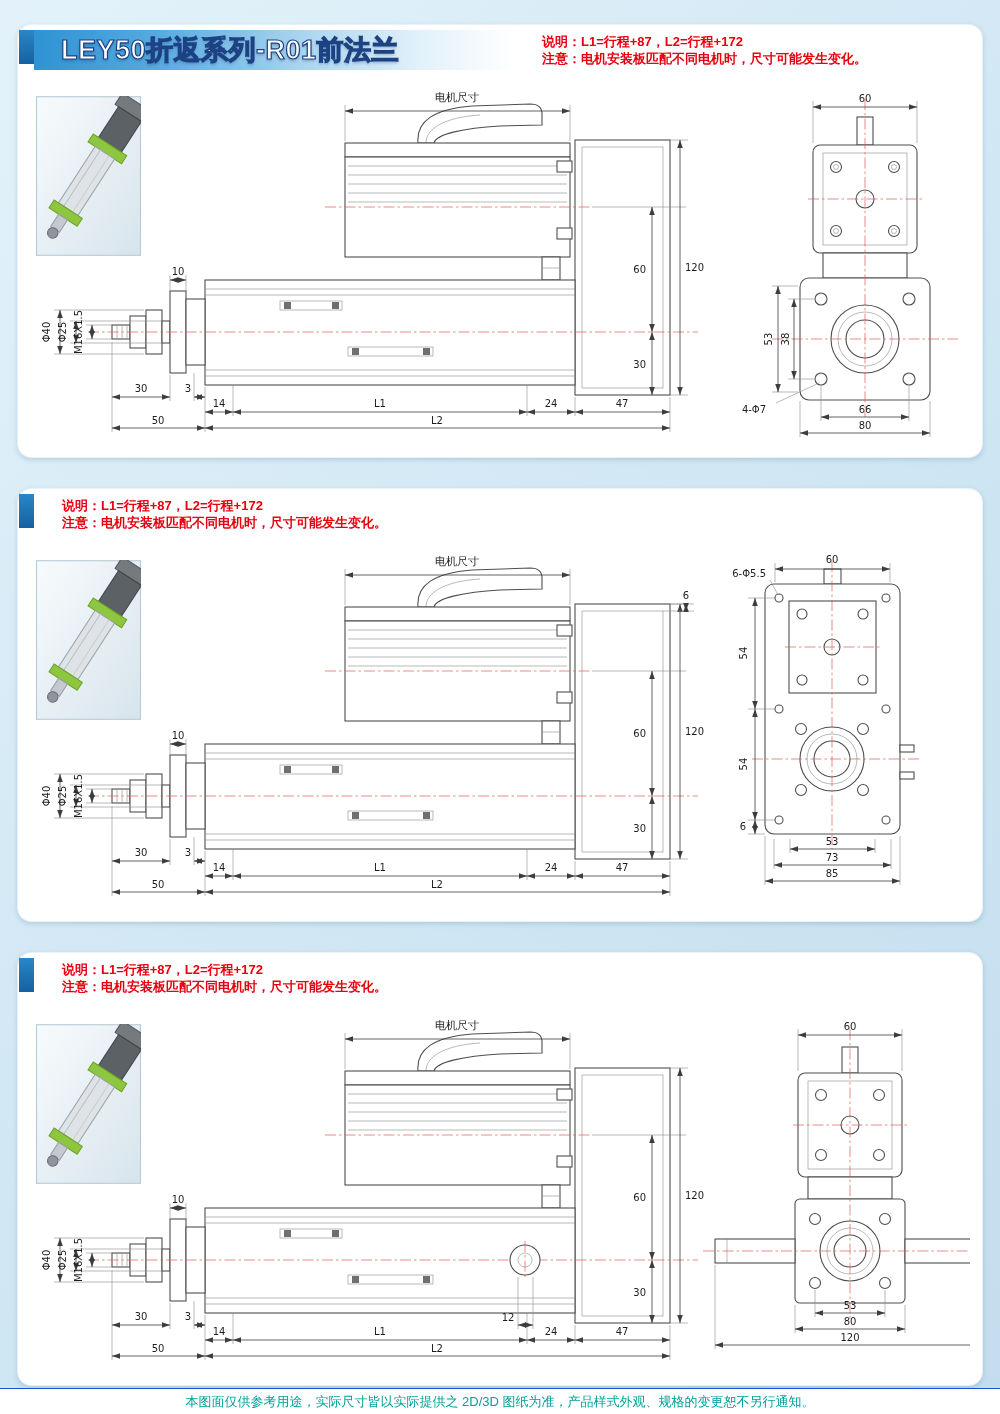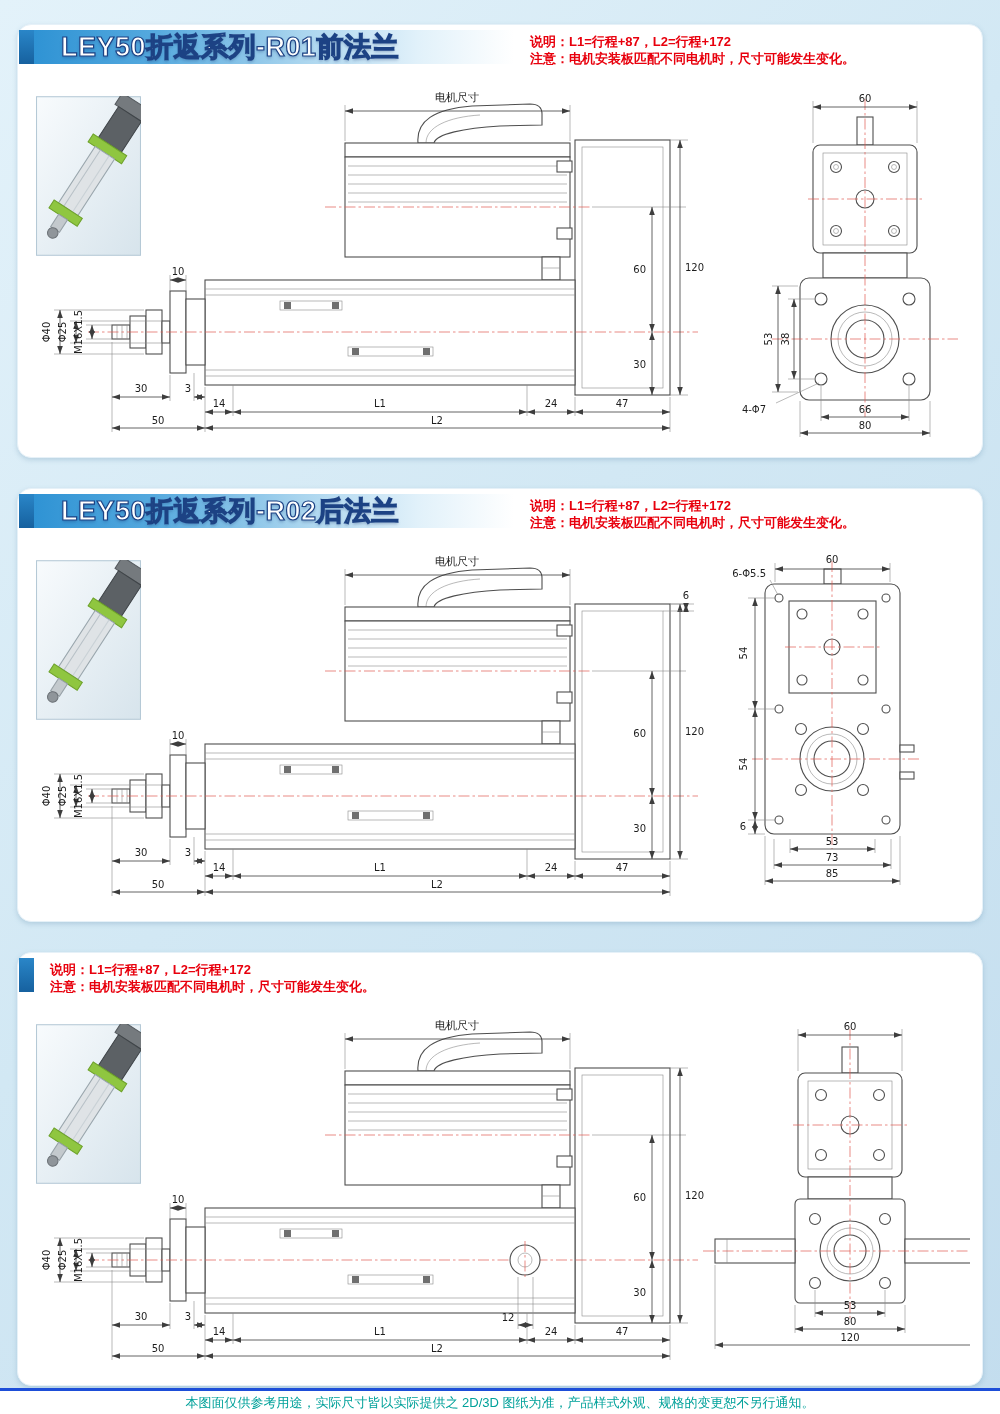--- a/index.html
+++ b/index.html
@@ -12,36 +12,36 @@
   .page{position:absolute;inset:0;display:flex;flex-direction:column;align-items:center;padding-top:24px;}
   .panel{
     width:966px;height:434px;background:#ffffff;border:1px solid #e6f1f8;
     border-radius:14px;position:relative;flex:0 0 auto;
     box-shadow:0 2px 5px rgba(90,135,170,.28);
   }
   .panel + .panel{margin-top:30px;}
   .head{display:flex;align-items:flex-start;padding-top:5px;}
   .accent{width:15px;height:34px;background:linear-gradient(180deg,#2a86c8,#16619f);margin-left:1px;}
   .tbar{
-    width:480px;height:34px;display:flex;align-items:center;padding-left:27px;
+    width:480px;height:40px;display:flex;align-items:center;padding-left:27px;
     background:linear-gradient(90deg,#2f93d4 0%,#55a9de 25%,#a8d4ee 55%,#e1f1fa 80%,rgba(255,255,255,0) 100%);
   }
   .title{
     font-size:27px;font-weight:bold;color:#ffffff;white-space:nowrap;
     -webkit-text-stroke:1.2px #1c4284;
     text-shadow:0 2px 3px rgba(25,60,120,.35);
     letter-spacing:.5px;
   }
-  .notes{margin-left:16px;padding-top:3px;}
+  .notes{margin-left:28px;padding-top:3px;}
   .note{font-size:13px;font-weight:bold;color:#e8000d;line-height:17px;white-space:nowrap;}
   .thumb{position:absolute;left:18px;top:71px;width:105px;height:160px;}
   .draw{position:absolute;left:12px;top:60px;width:940px;height:360px;}
   .footer-band{
     position:absolute;left:0;right:0;bottom:0;height:26px;background:#ffffff;
-    display:flex;align-items:center;justify-content:center;border-top:3px solid #1d4ed8;
+    display:flex;align-items:center;justify-content:center;border-top:1px solid #1d4ed8;
   }
   .footer-text{font-size:13px;color:#00a19a;}
   
   svg text{font-family:"DejaVu Sans","Liberation Sans",sans-serif;}
   .lbl{font-size:11px;fill:#1d1d1d;text-anchor:middle;}
   .dimtxt{font-size:10px;fill:#1d1d1d;text-anchor:middle;}
   .out{fill:#ffffff;stroke:#4f4f4f;stroke-width:1.1;}
   .thin{fill:none;stroke:#8a8a8a;stroke-width:.6;}
   .dark{fill:#6f6f6f;stroke:none;}
   .cl{fill:none;stroke:#e05a50;stroke-width:.7;stroke-dasharray:11 3 2.5 3;}
@@ -256,23 +256,20 @@
         <text class="dimtxt" x="724" y="328">4-Φ7</text>
         <text class="dimtxt" x="835" y="328">66</text>
         <text class="dimtxt" x="835" y="344">80</text>
       </g>
     </svg>
   </section>
 
   <section class="panel">
     <div class="head">
       <div class="accent"></div>
-      <div class="tbar">
-        <h1 class="title">LEY50折返系列-R02后法兰</h1>
-      </div>
       <div class="notes">
         <p class="note">说明：L1=行程+87，L2=行程+172</p>
         <p class="note">注意：电机安装板匹配不同电机时，尺寸可能发生变化。</p>
       </div>
     </div>
     <svg class="thumb" viewBox="0 0 100 152">
         <use href="#g-thumb"></use>
       </svg>
     <svg class="draw" viewBox="0 0 940 360">
       <g>

